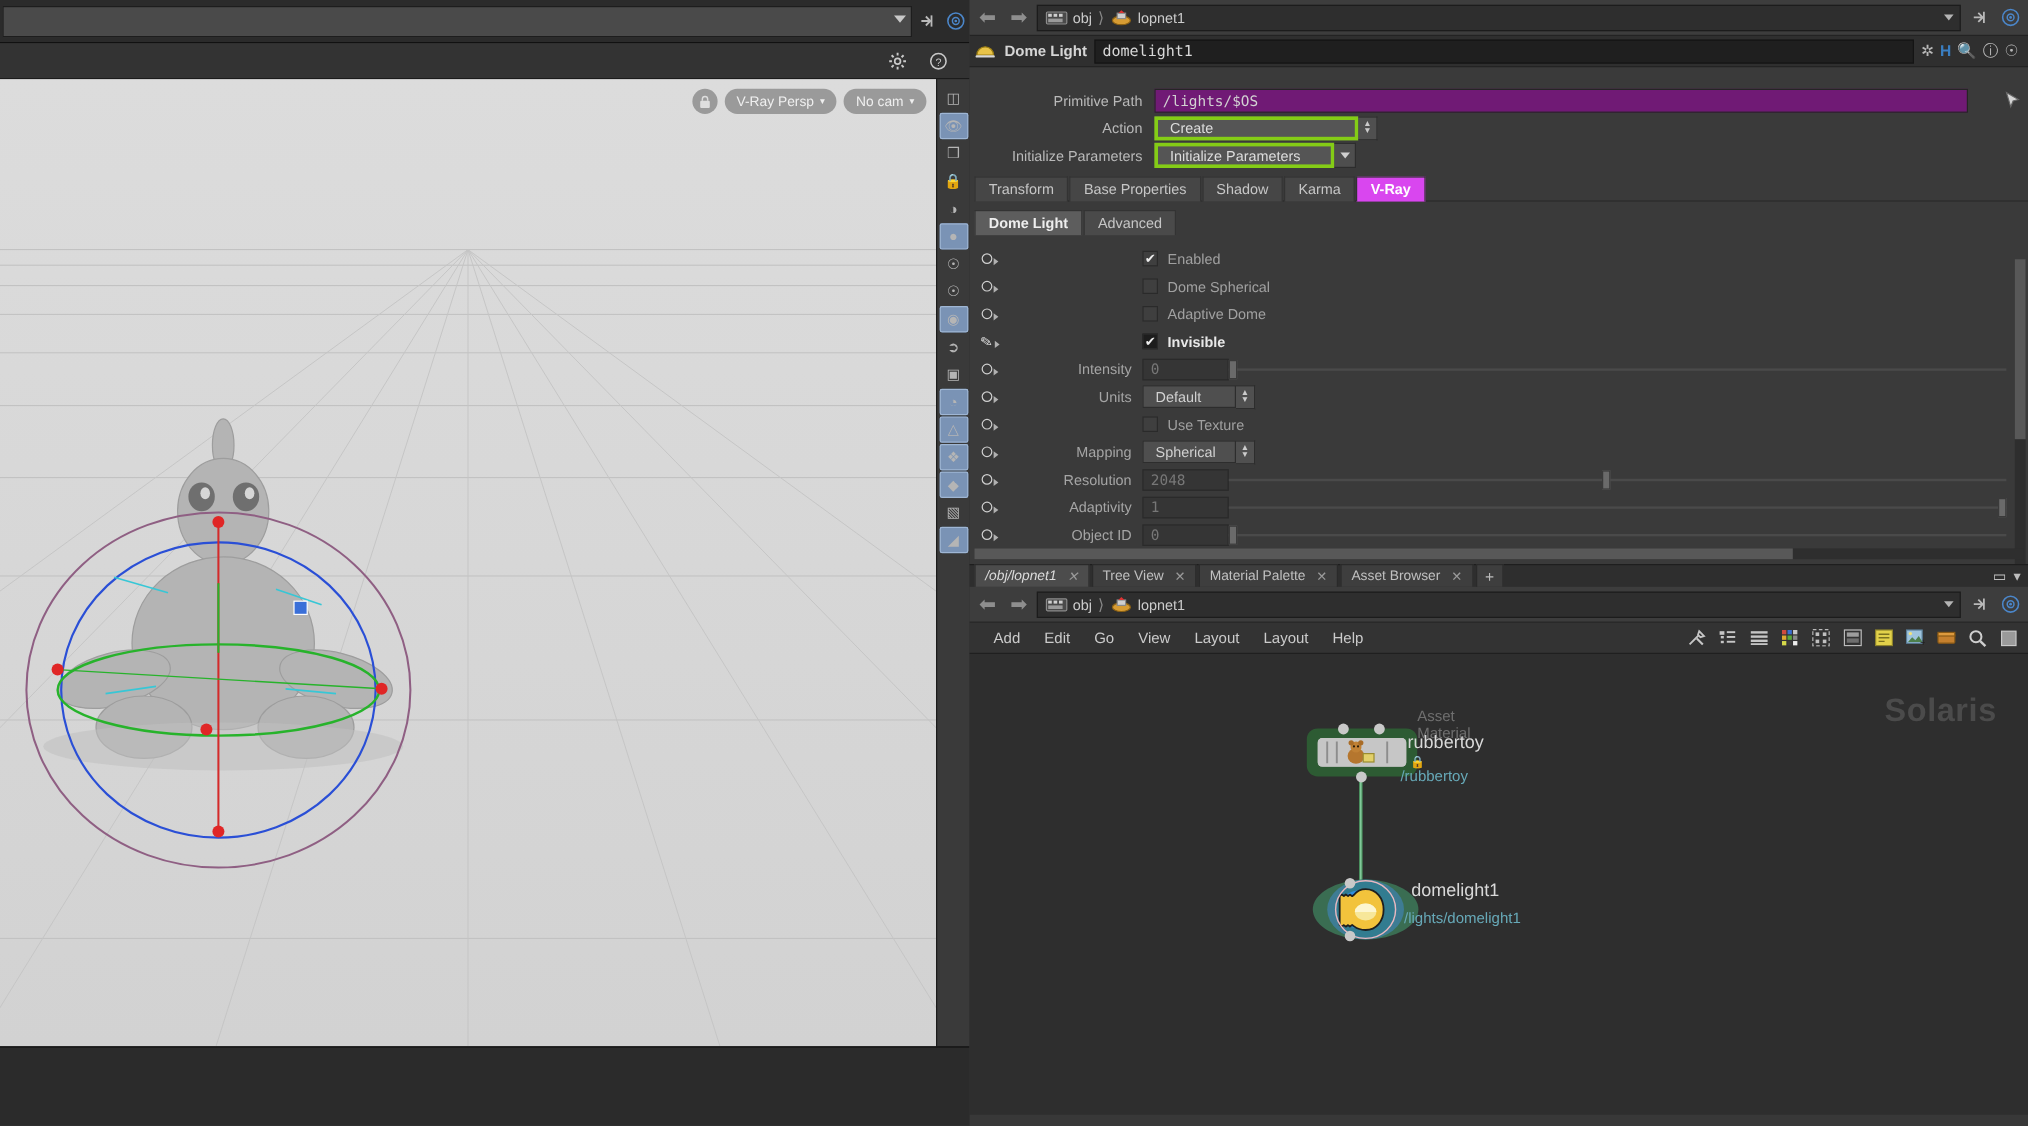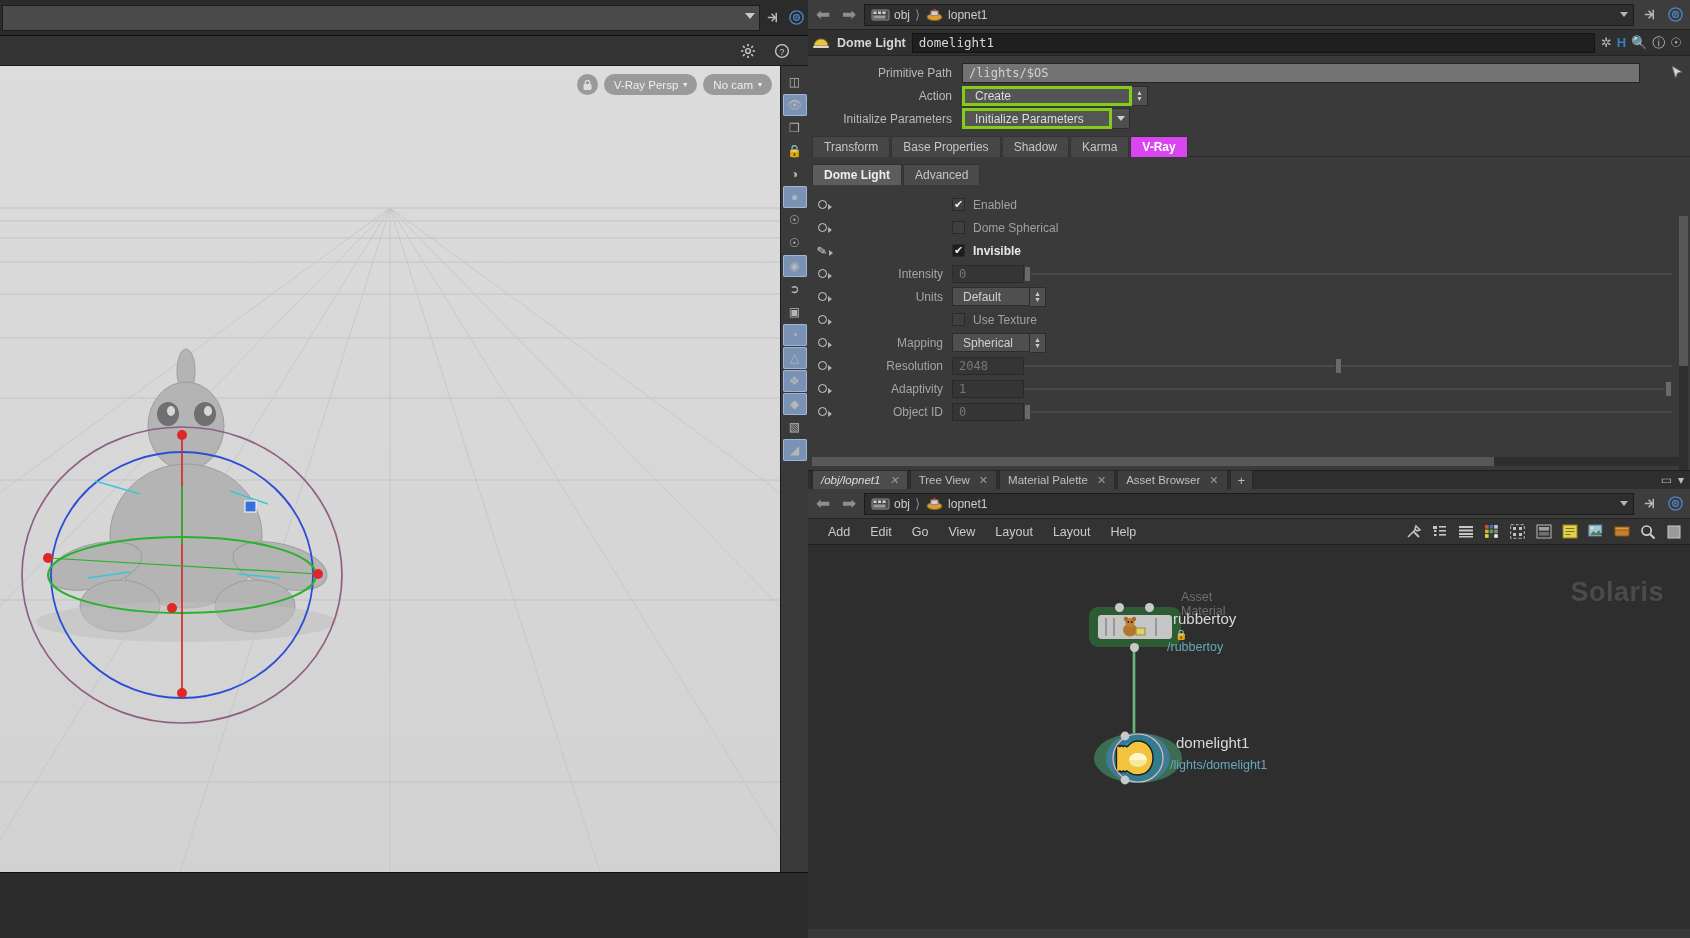--- a/index.html
+++ b/index.html
@@ -68,21 +68,21 @@
      color:#d8d8d8; font-family:"DejaVu Sans Mono", monospace; font-size:12.5px;
      display:flex; align-items:center; padding:0 6px;}
   .ph-icons { display:flex; gap:5px; align-items:center; padding-right:4px;}
   .ph-icons span { color:#b8b8b8; font-size:13px;}
 
   .prow { display:flex; align-items:center; height:23px; padding-left:14px;}
   .prow .lbl { width:140px; text-align:right; padding-right:10px; color:#b9b9b9; font-size:12px;}
   .field { height:19px; background:#2f2f2f; border:1px solid #252525; color:#9b9b9b;
      font-family:"DejaVu Sans Mono", monospace; font-size:12px; display:flex;
      align-items:center; padding:0 6px;}
-  .field.path { flex:1; background:#737373; color:#d2d2d2; margin-right:24px; position:relative; height:20px;}
+  .field.path { flex:1; background:#701a75; color:#d2d2d2; margin-right:24px; position:relative; height:20px;}
 
   .btnmenu { height:20px; background:#555; border:3px solid #84cc16; color:#ddd;
      display:flex; align-items:center; padding:0 10px; font-size:12px;}
   .spinner { width:16px; height:20px; background:#505050; border:1px solid #2d2d2d;
      border-left:none; display:flex; flex-direction:column; align-items:center;
      justify-content:center; font-size:7px; color:#ccc; line-height:6px;}
   .dropdown-arrow { width:18px; height:21px; background:#4e4e4e; border:1px solid #2d2d2d;
      border-left:none; display:flex; align-items:center; justify-content:center;}
   .dropdown-arrow i { width:0;height:0;border-left:4px solid transparent;
      border-right:4px solid transparent;border-top:5px solid #cfcfcf; }
@@ -375,21 +375,21 @@
         <span class="namefield">domelight1</span>
         <span class="ph-icons">
           <span>✲</span>
           <span style="color:#3a7ec1;font-weight:bold;">H</span>
           <span>🔍</span>
           <span>ⓘ</span>
           <span>☉</span>
         </span>
       </div>
 
-      <div class="prow" style="margin-top:5px;">
+      <div class="prow" style="margin-top:16px;">
         <span class="lbl">Primitive Path</span>
         <span class="field path">/lights/$OS</span>
         <span style="width:26px;display:flex;align-items:center;justify-content:center;">
           <svg width="13" height="15" viewBox="0 0 13 15">
               <path d="M1 1l10 6-4.4 1.1L4.6 13z" fill="#d5d5d5" stroke="#666"></path>
             </svg>
         </span>
       </div>
 
       <div class="prow">
@@ -434,20 +434,29 @@
         <div class="pr">
           <span class="toggle-dot">
               <span class="dot"></span>
               <span class="dot-tri"></span>
             </span>
           <span class="plabel"></span>
           <span class="chk"></span>
           <span class="chklabel">Dome Spherical</span>
         </div>
 
+        <div class="pr">
+          <span class="toggle-dot">
+              <span class="dot"></span>
+              <span class="dot-tri"></span>
+            </span>
+          <span class="plabel"></span>
+          <span class="chk"></span>
+          <span class="chklabel">Adaptive Dome</span>
+        </div>
 
         <div class="pr">
           <span class="toggle-dot">
               <span class="pencil">✎</span>
               <span class="dot-tri"></span>
             </span>
           <span class="plabel"></span>
           <span class="chk" style="background:#1d1d1d;">✔</span>
           <span class="chklabel on">Invisible</span>
         </div>

